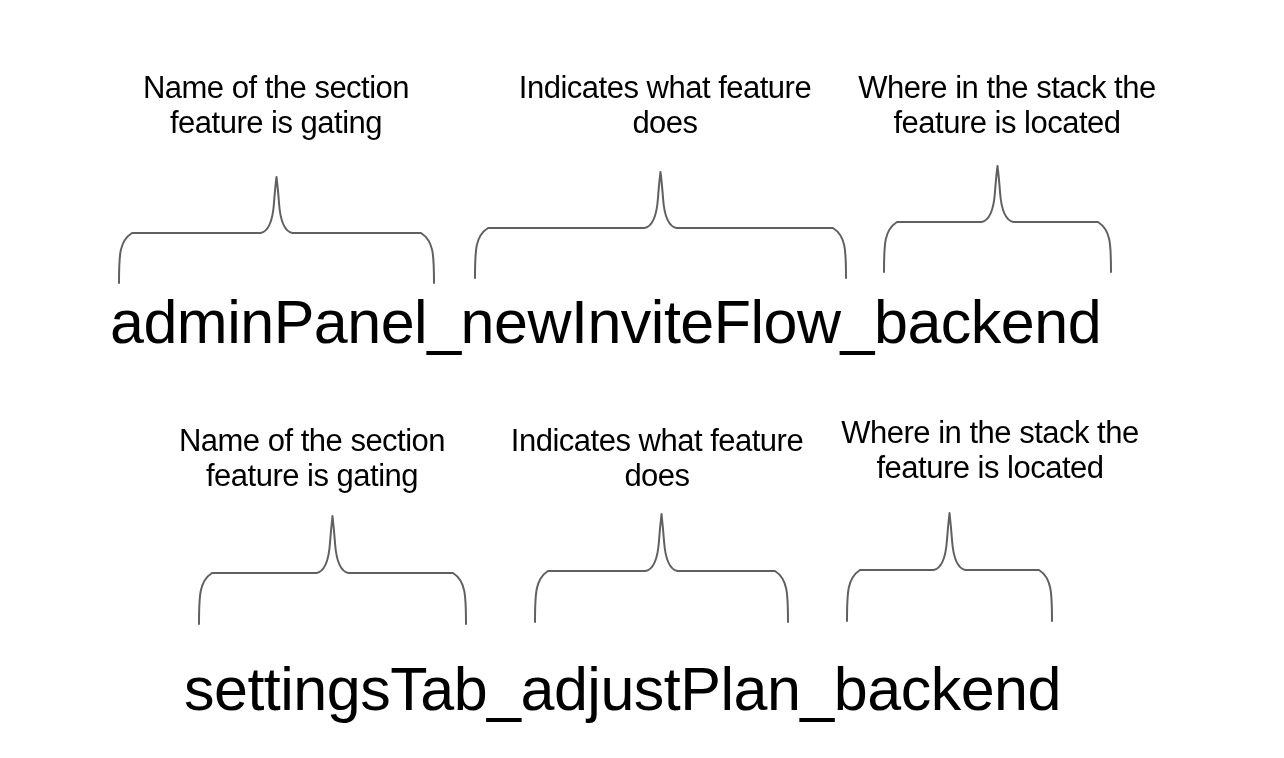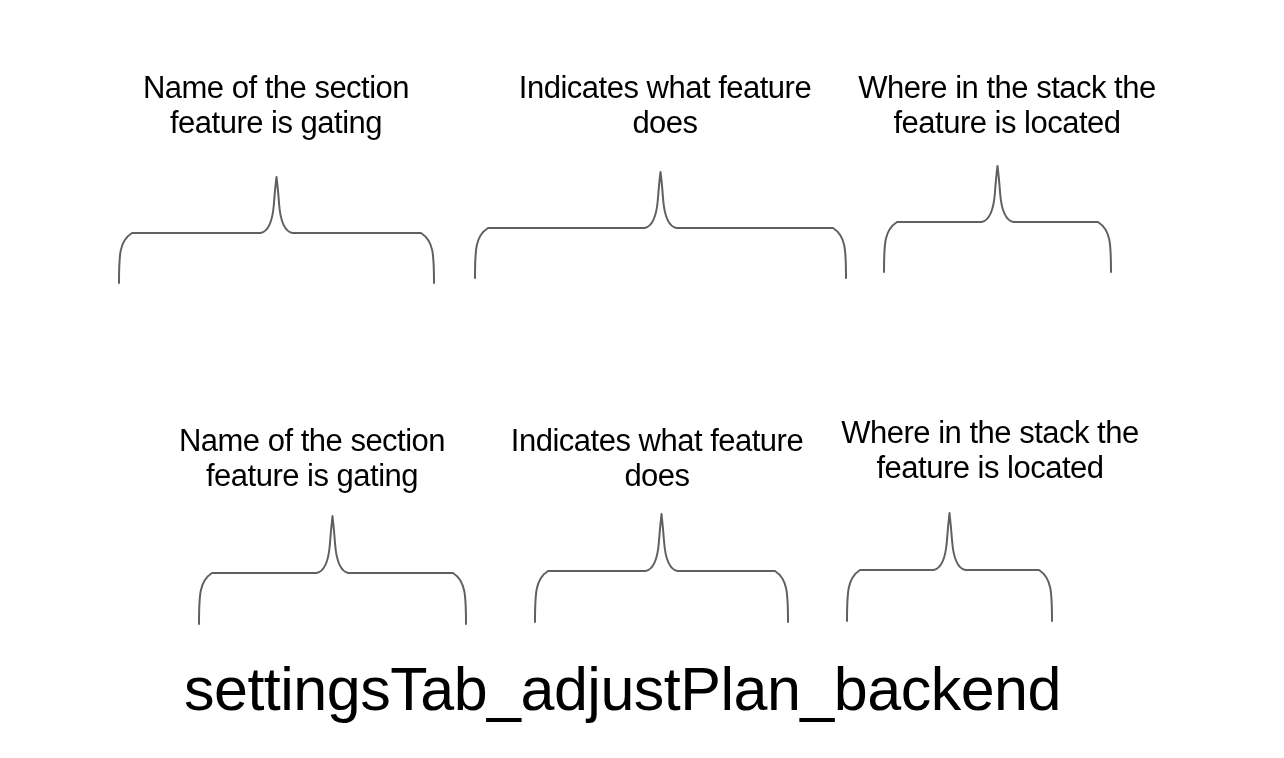--- a/index.html
+++ b/index.html
@@ -68,20 +68,21 @@
   <svg class="brace" width="317" height="108" style="left:118px; top:149px;">
       <path d="M 1 107 C 1 78 1.5 65 14 57 L 142.5 57 C 152.5 55 155 40 155.9 28 C 156.8 16 157.6 8 158.5 1 C 159.4 8 160.2 16 161.1 28 C 162 40 164.5 55 174.5 57 L 303 57 C 315.5 65 316 78 316 107"></path>
     </svg>
   <svg class="brace" width="373" height="108" style="left:474px; top:144px;">
       <path d="M 1 107 C 1 78 1.5 65 14 57 L 170.5 57 C 180.5 55 183 40 183.9 28 C 184.8 16 185.6 8 186.5 1 C 187.4 8 188.2 16 189.1 28 C 190 40 192.5 55 202.5 57 L 359 57 C 371.5 65 372 78 372 107"></path>
     </svg>
   <svg class="brace" width="229" height="108" style="left:883px; top:138px;">
       <path d="M 1 107 C 1 78 1.5 65 14 57 L 98.5 57 C 108.5 55 111 40 111.9 28 C 112.8 16 113.6 8 114.5 1 C 115.4 8 116.2 16 117.1 28 C 118 40 120.5 55 130.5 57 L 215 57 C 227.5 65 228 78 228 107"></path>
     </svg>
 
+  <div class="flag" style="left:110px; top:265px;">adminPanel_newInviteFlow_backend</div>
 
   <div class="label" style="left:312px; top:396px;">
     <div>Name of the section</div>
     <div>feature is gating</div>
   </div>
   <div class="label" style="left:657px; top:396px;">
     <div>Indicates what feature</div>
     <div>does</div>
   </div>
   <div class="label" style="left:990px; top:388px;">

